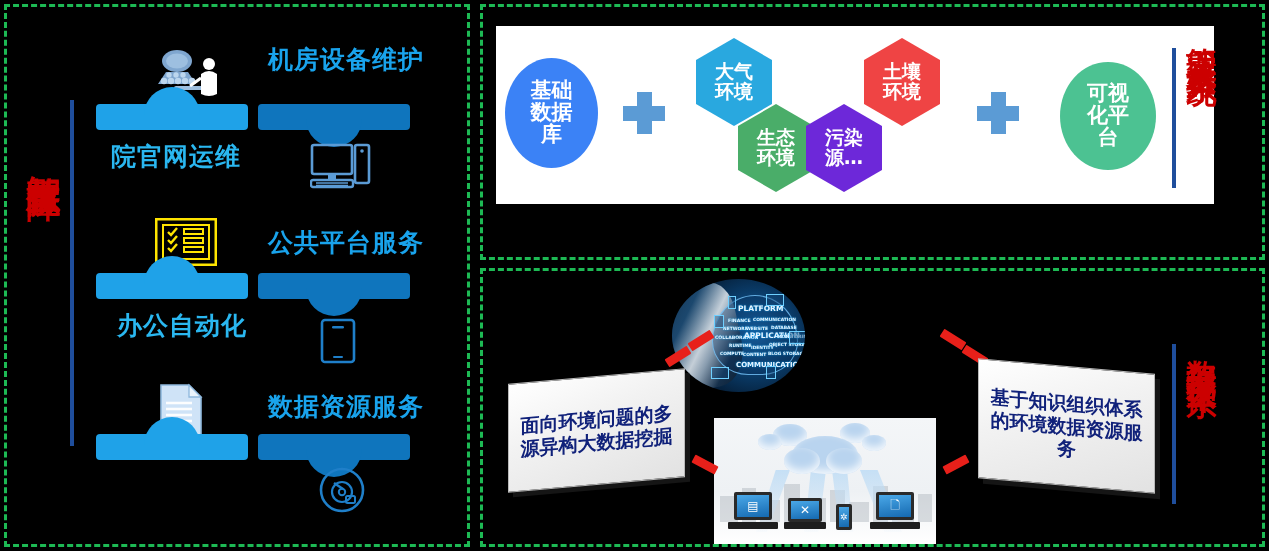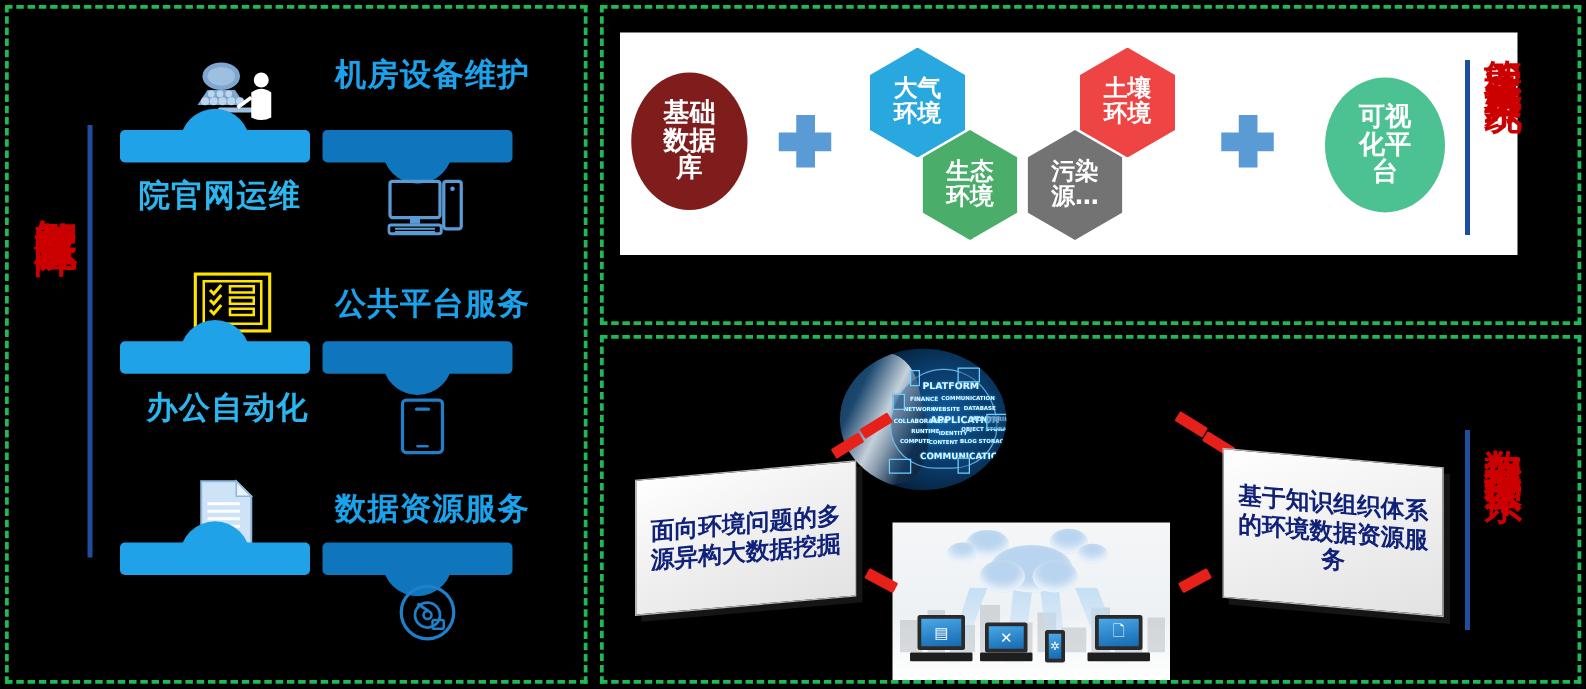--- a/index.html
+++ b/index.html
@@ -210,40 +210,40 @@
       <circle cx="24" cy="26" r="10" fill="none" stroke="#1f7fc9" stroke-width="2.2"></circle>
       <circle cx="24" cy="26" r="3.2" fill="none" stroke="#1f7fc9" stroke-width="2"></circle>
       <path d="M16 17 l9 6" stroke="#1f7fc9" stroke-width="2.4" fill="none"></path>
       <rect x="28" y="30" width="9" height="7" rx="1.5" fill="none" stroke="#1f7fc9" stroke-width="2"></rect>
     </svg>
   </div>
 
   <div class="panel" id="panel-tr"></div>
   <div id="white-card"></div>
 
-  <div class="ellipse" style="left:505px;top:58px;background:#7f1d1d;width:93px;height:110px;">
+  <div class="ellipse" style="left:505px;top:58px;background:#3b82f6;width:93px;height:110px;">
     <span style="width:58px;">基础数据库</span>
   </div>
 
   <div class="plus" style="left:623px;top:92px;width:42px;height:42px;">
     <i style="left:0;top:14px;width:42px;height:15px;"></i>
     <i style="left:14px;top:0;width:15px;height:42px;"></i>
   </div>
 
   <div class="hexwrap" style="left:690px;top:30px;width:230px;height:170px;">
     <div class="hex" style="left:6px;top:8px;background:#29a8df;">
       <span style="width:44px;">大气环境</span>
     </div>
     <div class="hex" style="left:174px;top:8px;background:#ef4444;">
       <span style="width:44px;">土壤环境</span>
     </div>
     <div class="hex" style="left:48px;top:74px;background:#4aad69;">
       <span style="width:44px;">生态环境</span>
     </div>
-    <div class="hex" style="left:132px;top:74px;background:#737373;">
+    <div class="hex" style="left:116px;top:74px;background:#6d28d9;">
       <span style="width:44px;">污染源…</span>
     </div>
   </div>
 
   <div class="plus" style="left:977px;top:92px;width:42px;height:42px;">
     <i style="left:0;top:14px;width:42px;height:15px;"></i>
     <i style="left:14px;top:0;width:15px;height:42px;"></i>
   </div>
 
   <div class="ellipse" style="left:1060px;top:62px;background:#4cc292;width:96px;height:108px;">

